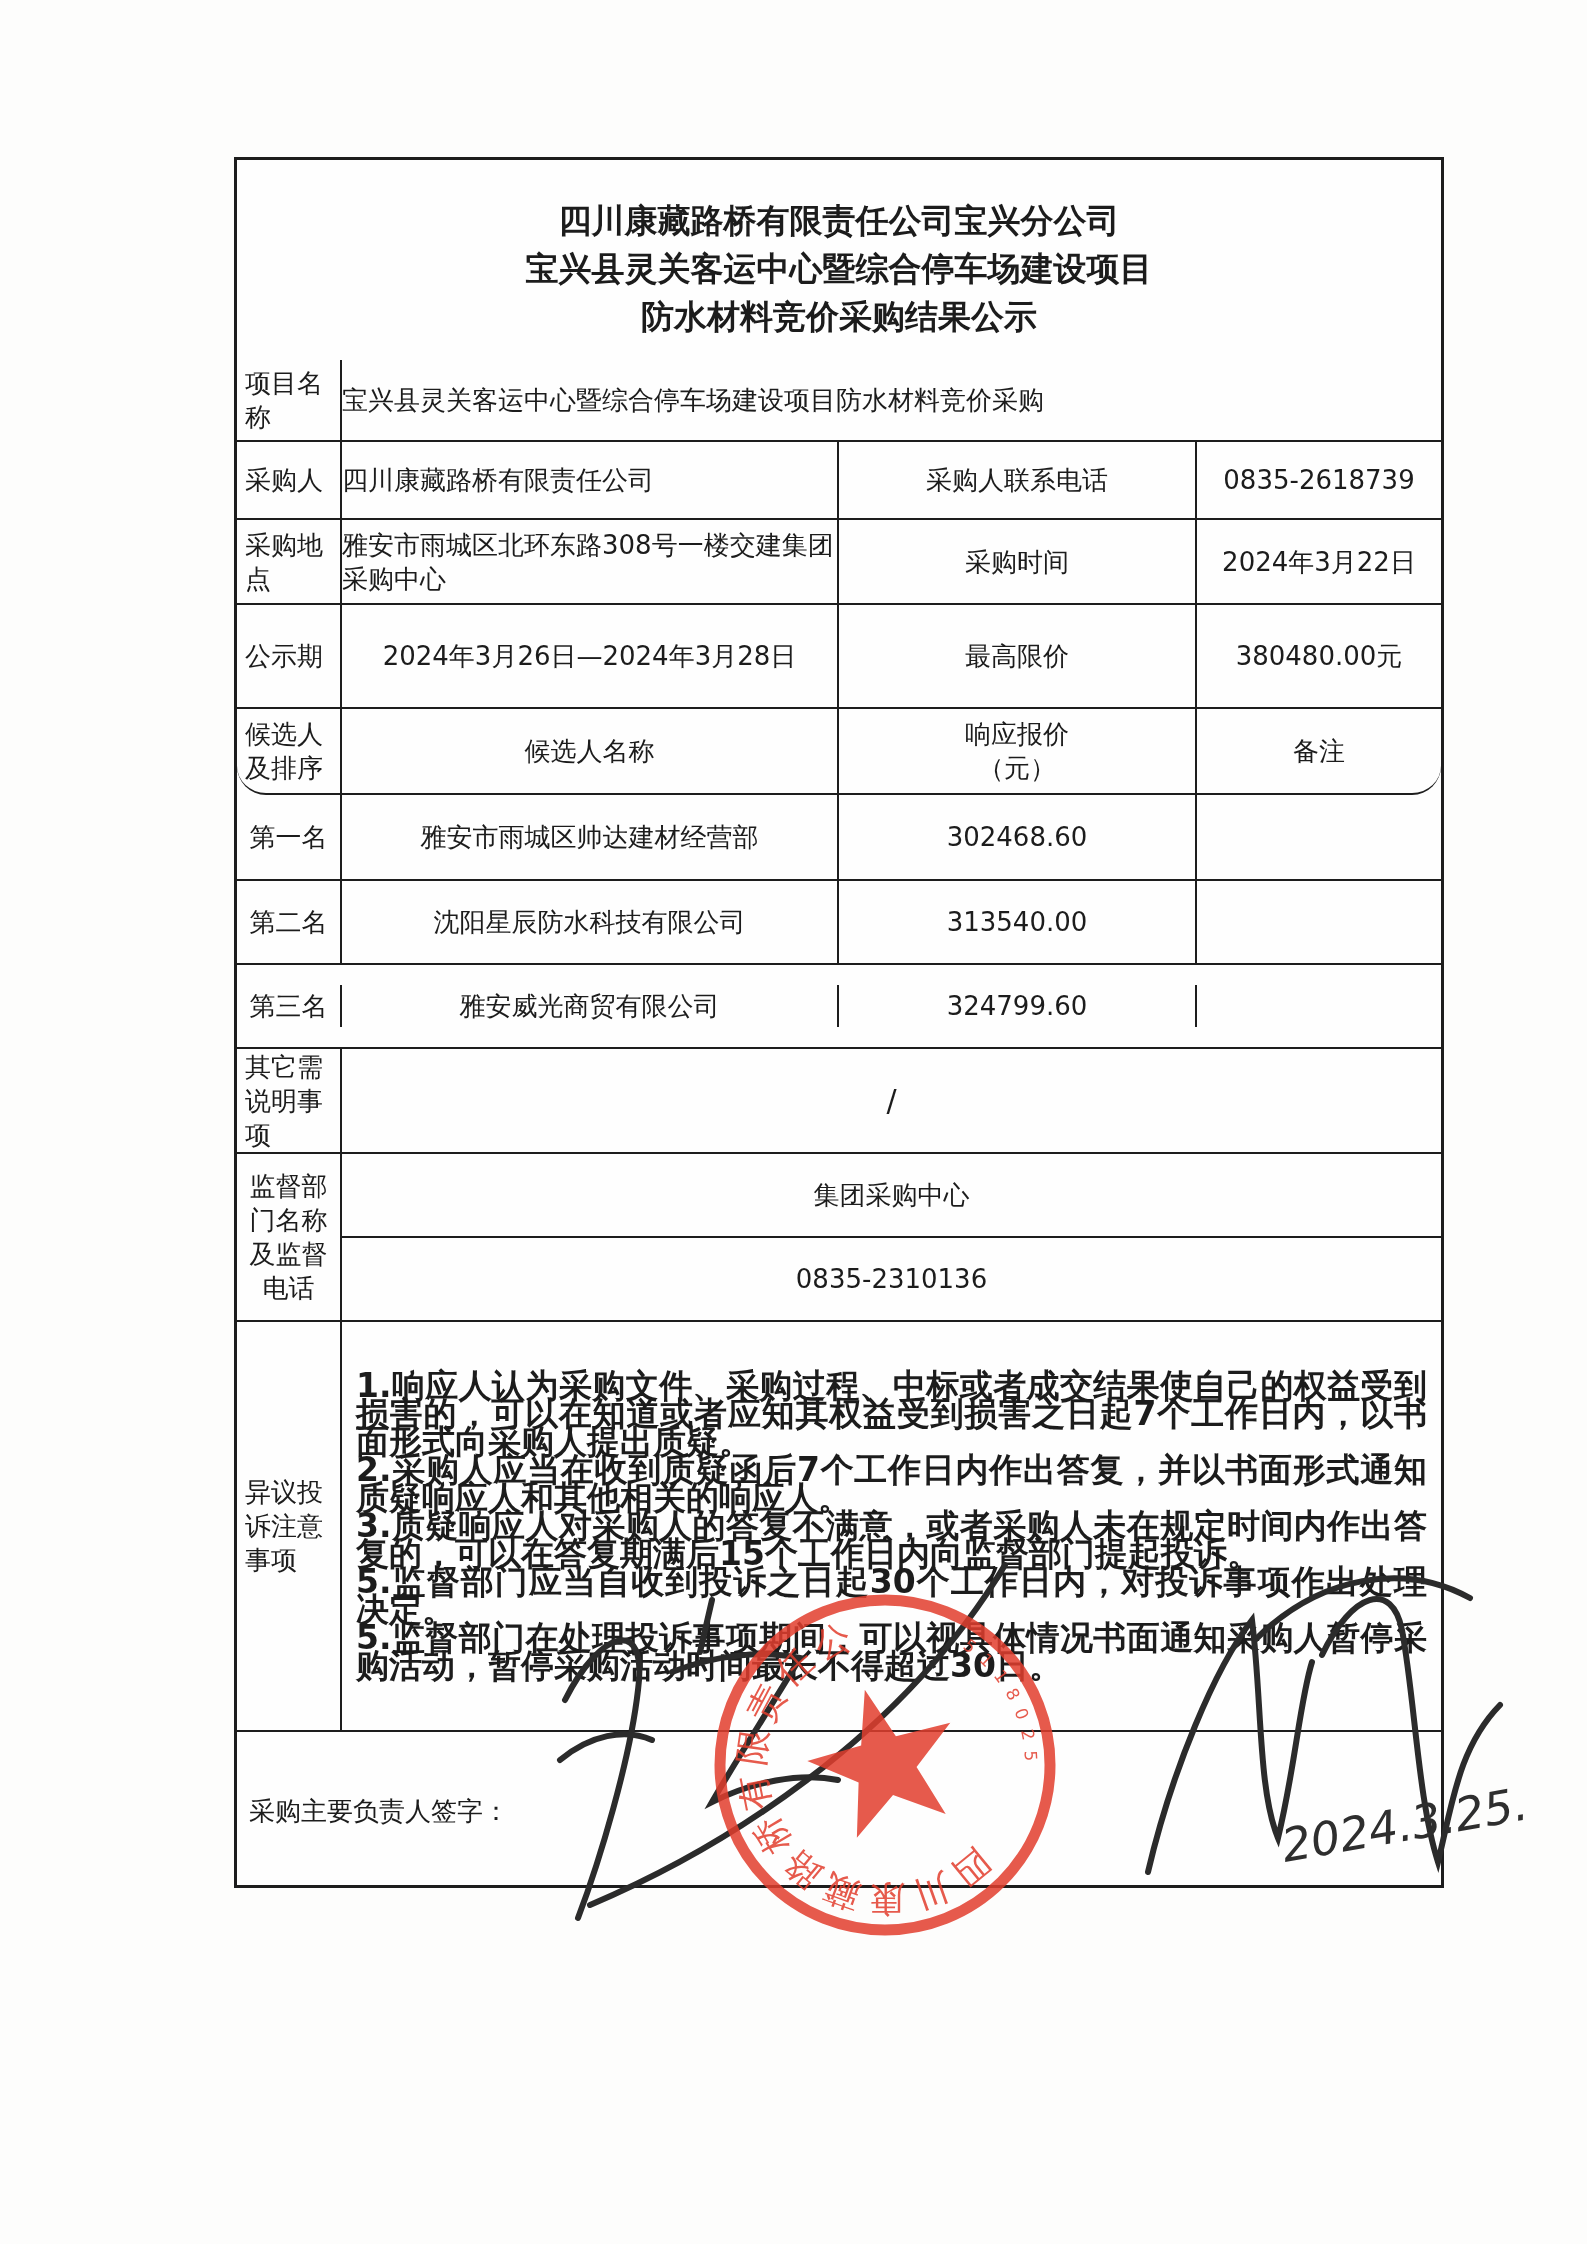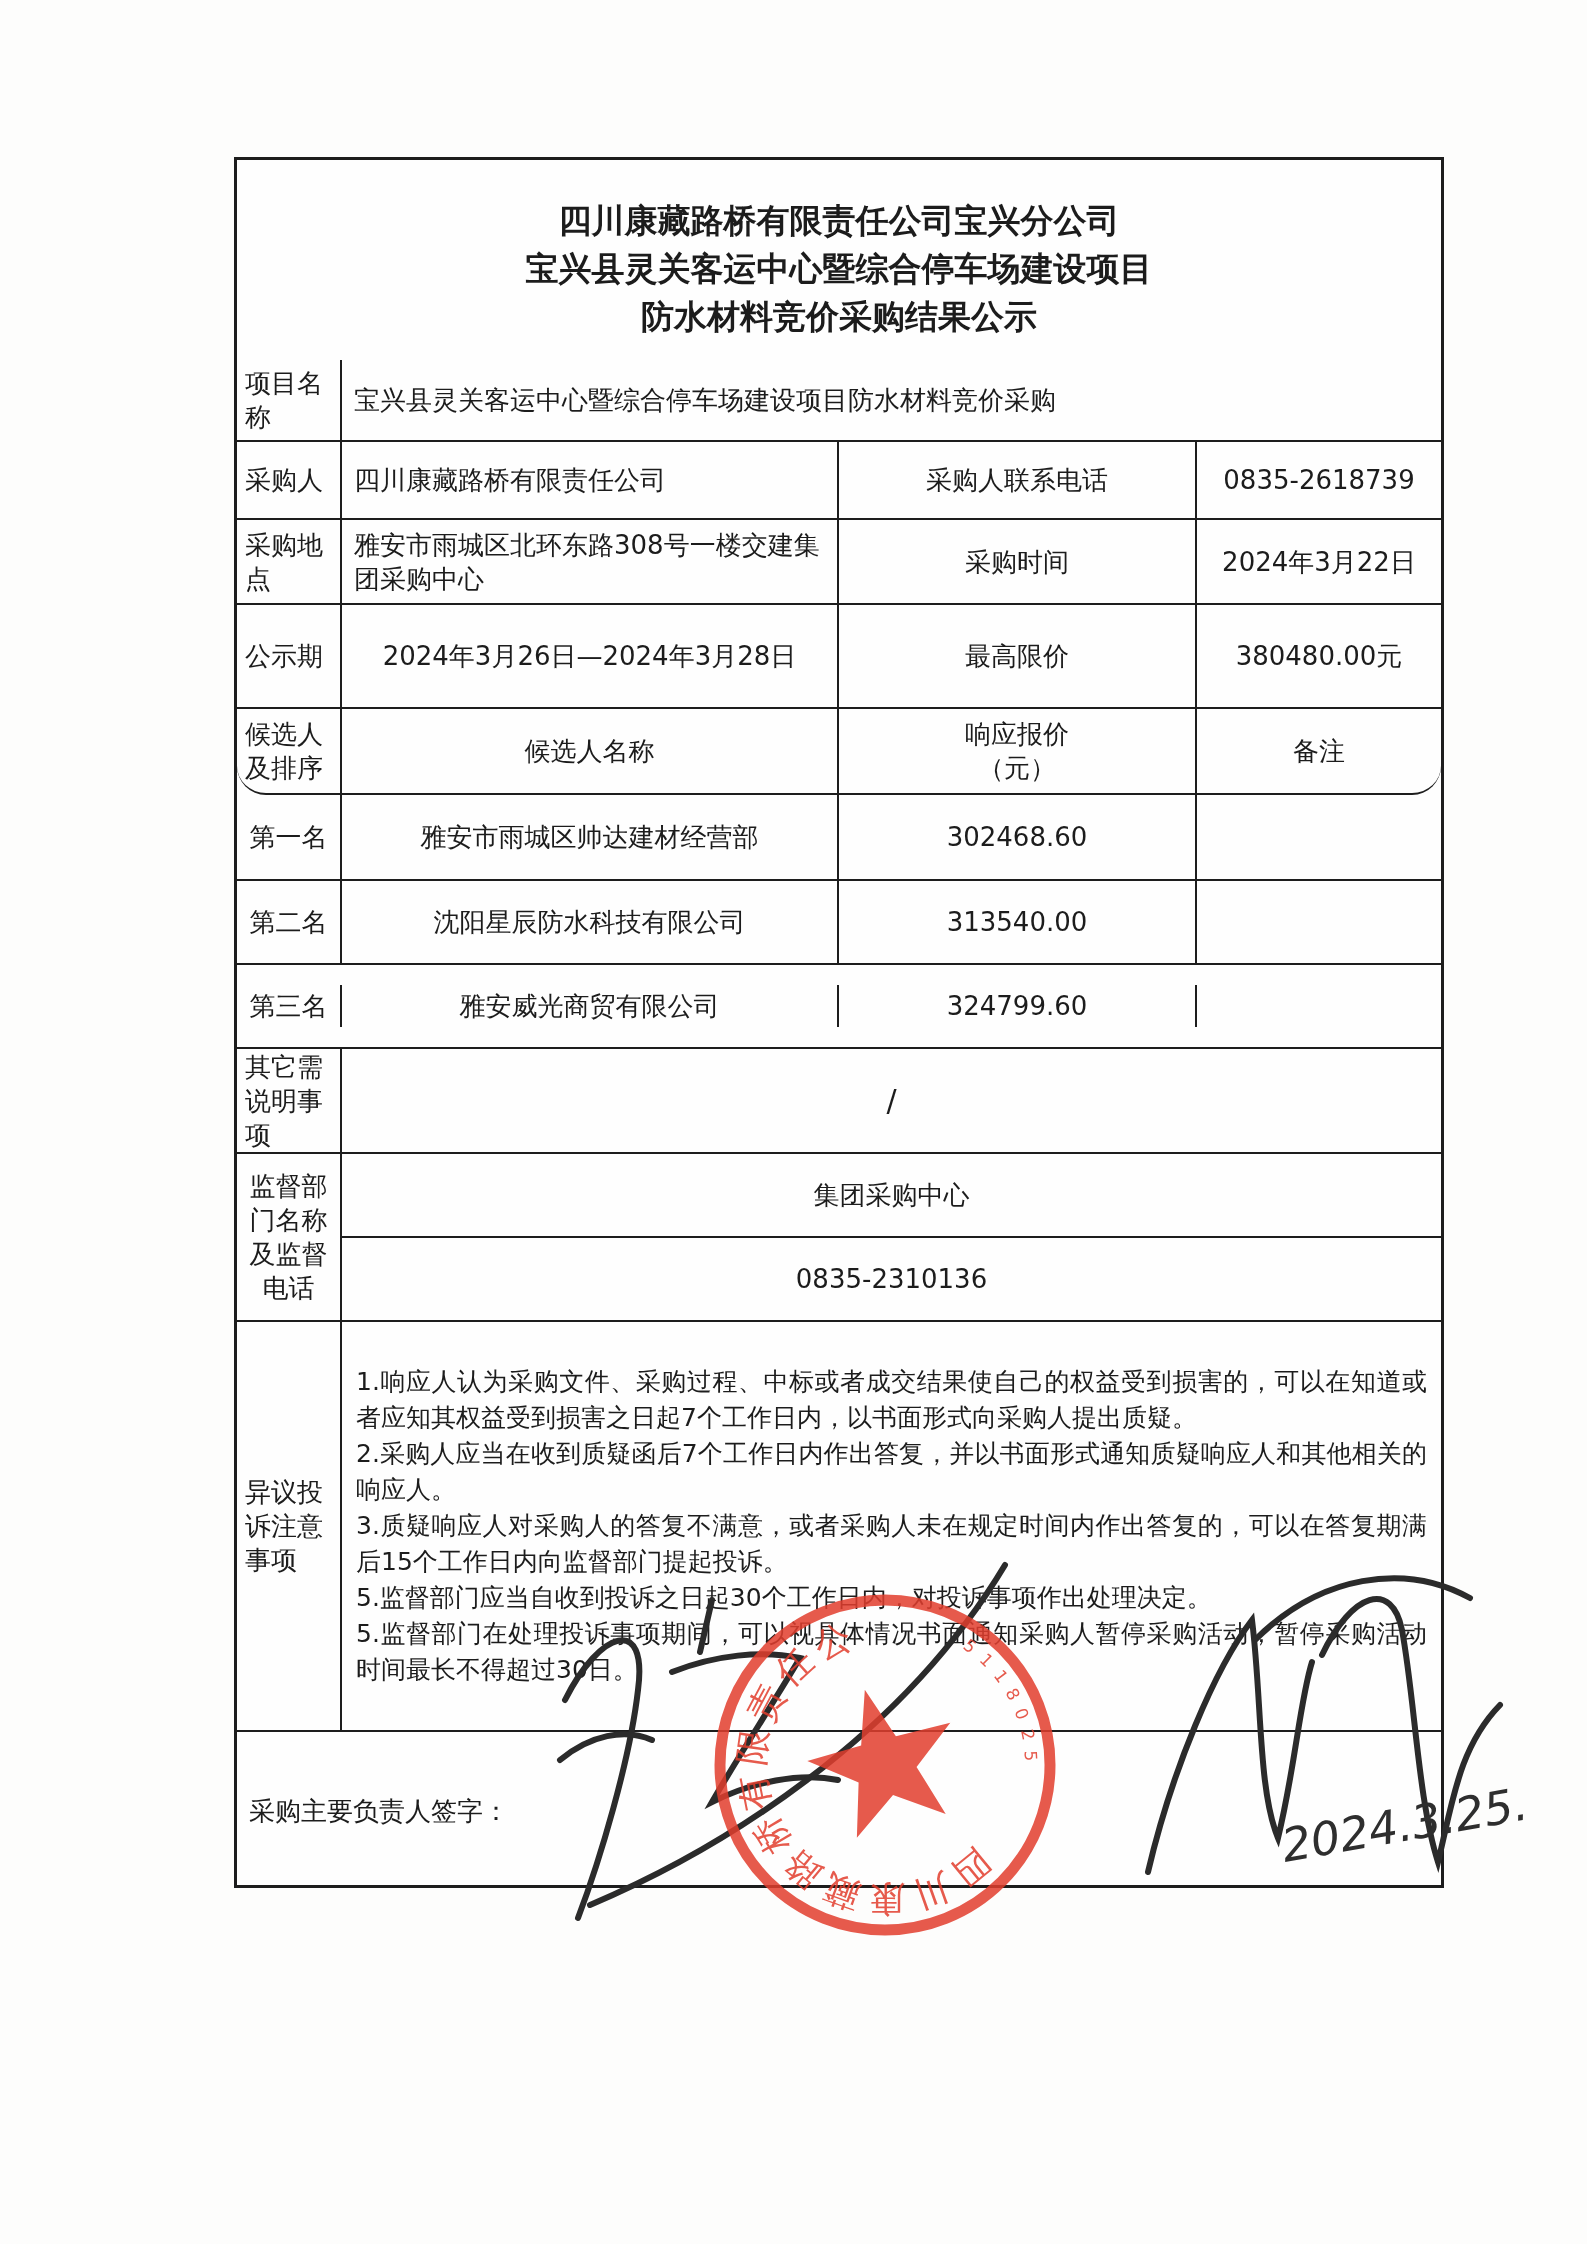--- a/index.html
+++ b/index.html
@@ -21,41 +21,41 @@
   .row:last-child { border-bottom:none; }
   .cell { display:flex; align-items:center; border-right:2px solid #1d1d1d; overflow:hidden; }
   .cell:last-child { border-right:none; }
   .c1 { width:105px; flex:none; }
   .c2 { width:497px; flex:none; }
   .c3 { width:358px; flex:none; }
   .c4 { flex:1; }
   .span-rest { flex:1; }
   .lbl { font-size:26px; line-height:34px; padding:4px 8px; }
   .lbl.center { justify-content:center; text-align:center; }
-  .val { font-size:26px; line-height:34px; padding:4px 12px; }
+  .val { font-size:26px; line-height:34px; padding:4px 0; }
   .val.center { justify-content:center; text-align:center; }
   .title-row { height:200px; border-bottom:none; display:flex; align-items:center; justify-content:center; }
   .title-block { text-align:center; font-weight:bold; font-size:33px; line-height:48px; padding-top:18px; }
   .r-project { height:82px; }
   .r-buyer { height:78px; }
   .r-location { height:85px; }
   .r-period { height:104px; }
   .r-candhead { height:86px;border-radius:29px; }
   .r-cand1 { height:86px; }
   .r-cand2 { height:84px; }
   .r-cand3 { height:84px;align-items:center; }
   .r-other { height:105px; }
   .r-superv { height:168px; }
   .r-complaint { height:410px; }
   .r-sign { height:159px; border-bottom:none; }
   .superv-right { flex:1; display:flex; flex-direction:column; }
   .superv-sub { flex:1; display:flex; align-items:center; justify-content:center; font-size:26px; }
   .superv-sub:first-child { border-bottom:2px solid #1d1d1d; }
   .complaint-text { flex:1; padding:10px 14px; display:flex; flex-direction:column; justify-content:center; }
-  .complaint-text div { font-size:25px; line-height:36px; text-align:justify; }
+  .complaint-text div { font-size:33px; line-height:28px; text-align:justify;font-weight:bold; }
   .sign-row { display:flex; align-items:center; padding-left:12px; font-size:26px; }
   .slash { font-size:30px; }
   .overlay { position:absolute; left:0; top:0; width:1587px; height:2244px; pointer-events:none; }
 </style>
 </head>
 <body>
 
 <div class="doc-table">
 
   <div class="row title-row">

